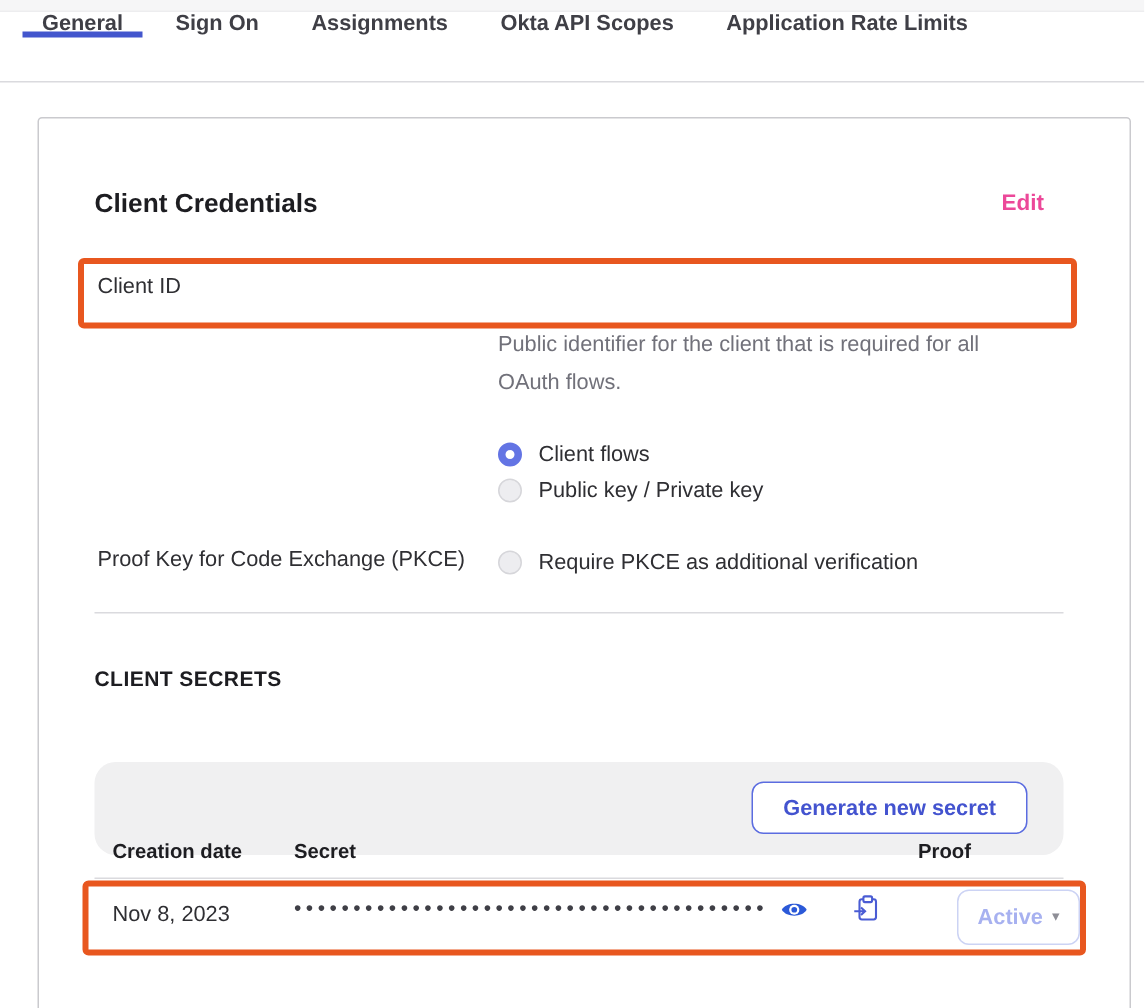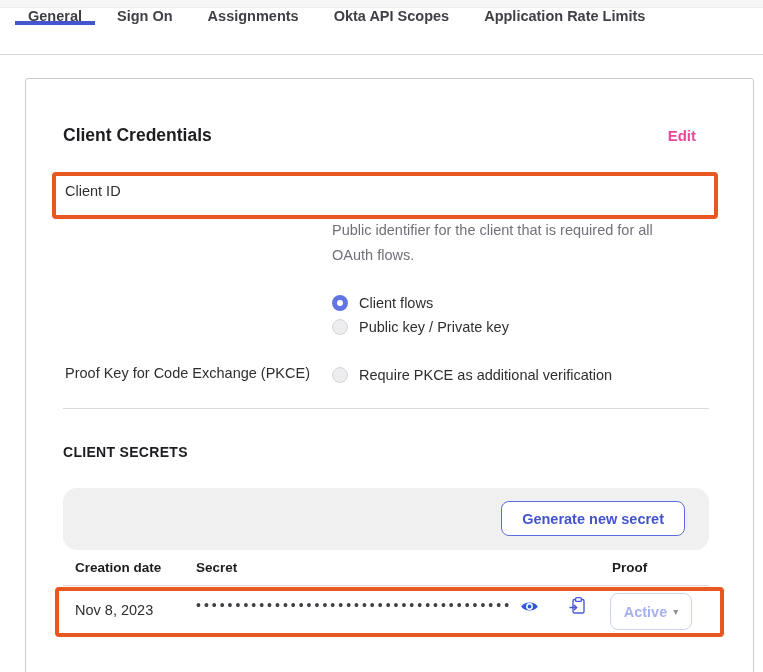--- a/index.html
+++ b/index.html
@@ -41,34 +41,34 @@
   .choice-row { display:flex; align-items:center; height:24px; gap:11px; font-size:14.5px; color:#2f2f33; }
   .radio { width:16px; height:16px; border-radius:50%; flex:0 0 16px; }
   .radio.on { background:#fff; border:5px solid #6374e4; }
   .radio.off { background:#ededf0; border:1px solid #d6d6da; }
   .pkce-row { left:306px; top:284px; }
 
   .divider { left:37px; top:329px; width:646px; height:1px; background:#dadade; }
 
   .secrets-title { left:37px; top:365px; font-size:14px; font-weight:700; color:#1d1d21; letter-spacing:0.3px; }
 
-  .toolbar { left:37px; top:409px; width:646px; height:62px; background:#f0f0f1;border-radius:14px; }
+  .toolbar { left:37px; top:429px; width:646px; height:62px; background:#f0f0f1;border-radius:14px; }
   .gen-btn { position:absolute; right:24px; top:13px; height:35px; padding:0 20px; background:#fff; border:1px solid #5b6ce0; border-radius:8px; color:#4353cf; font-weight:700; font-size:14.5px; display:flex; align-items:center; cursor:pointer; font-family:"Liberation Sans", sans-serif; }
 
   .th { font-size:13.5px; font-weight:700; color:#1d1d21; }
   .th-creation { left:49px; top:481px; }
   .th-secret { left:170px; top:481px; }
   .th-status { left:586px; top:481px; }
   .th-border { left:37px; top:506px; width:646px; height:1px; background:#dadade; }
 
   .row-date { left:49px; top:523px; font-size:14.5px; color:#2f2f33; }
   .row-dots { left:170px; top:518px; font-size:14px; letter-spacing:3px; color:#3f3f46; white-space:nowrap; }
   .eye-wrap { left:494px; top:518px; cursor:pointer; }
   .clip-wrap { left:542px; top:517px; cursor:pointer; }
-  .status-btn { left:584px; top:514px; width:82px; height:37px; background:#fff; border:1.5px solid #ccd3f4; border-radius:8px; display:flex; align-items:center; justify-content:center; gap:6px; cursor:pointer; }
+  .status-btn { left:612px; top:514px; width:82px; height:37px; background:#fff; border:1.5px solid #ccd3f4; border-radius:8px; display:flex; align-items:center; justify-content:center; gap:6px; cursor:pointer; }
   .status-btn .status-label { color:#a7b1f0; font-weight:700; font-size:14.5px; }
   .status-btn .caret { color:#8e8e96; font-size:10px; line-height:1; }
 </style>
 </head>
 <body>
 
 <div id="screen">
 
   <div class="top-strip"></div>
 

